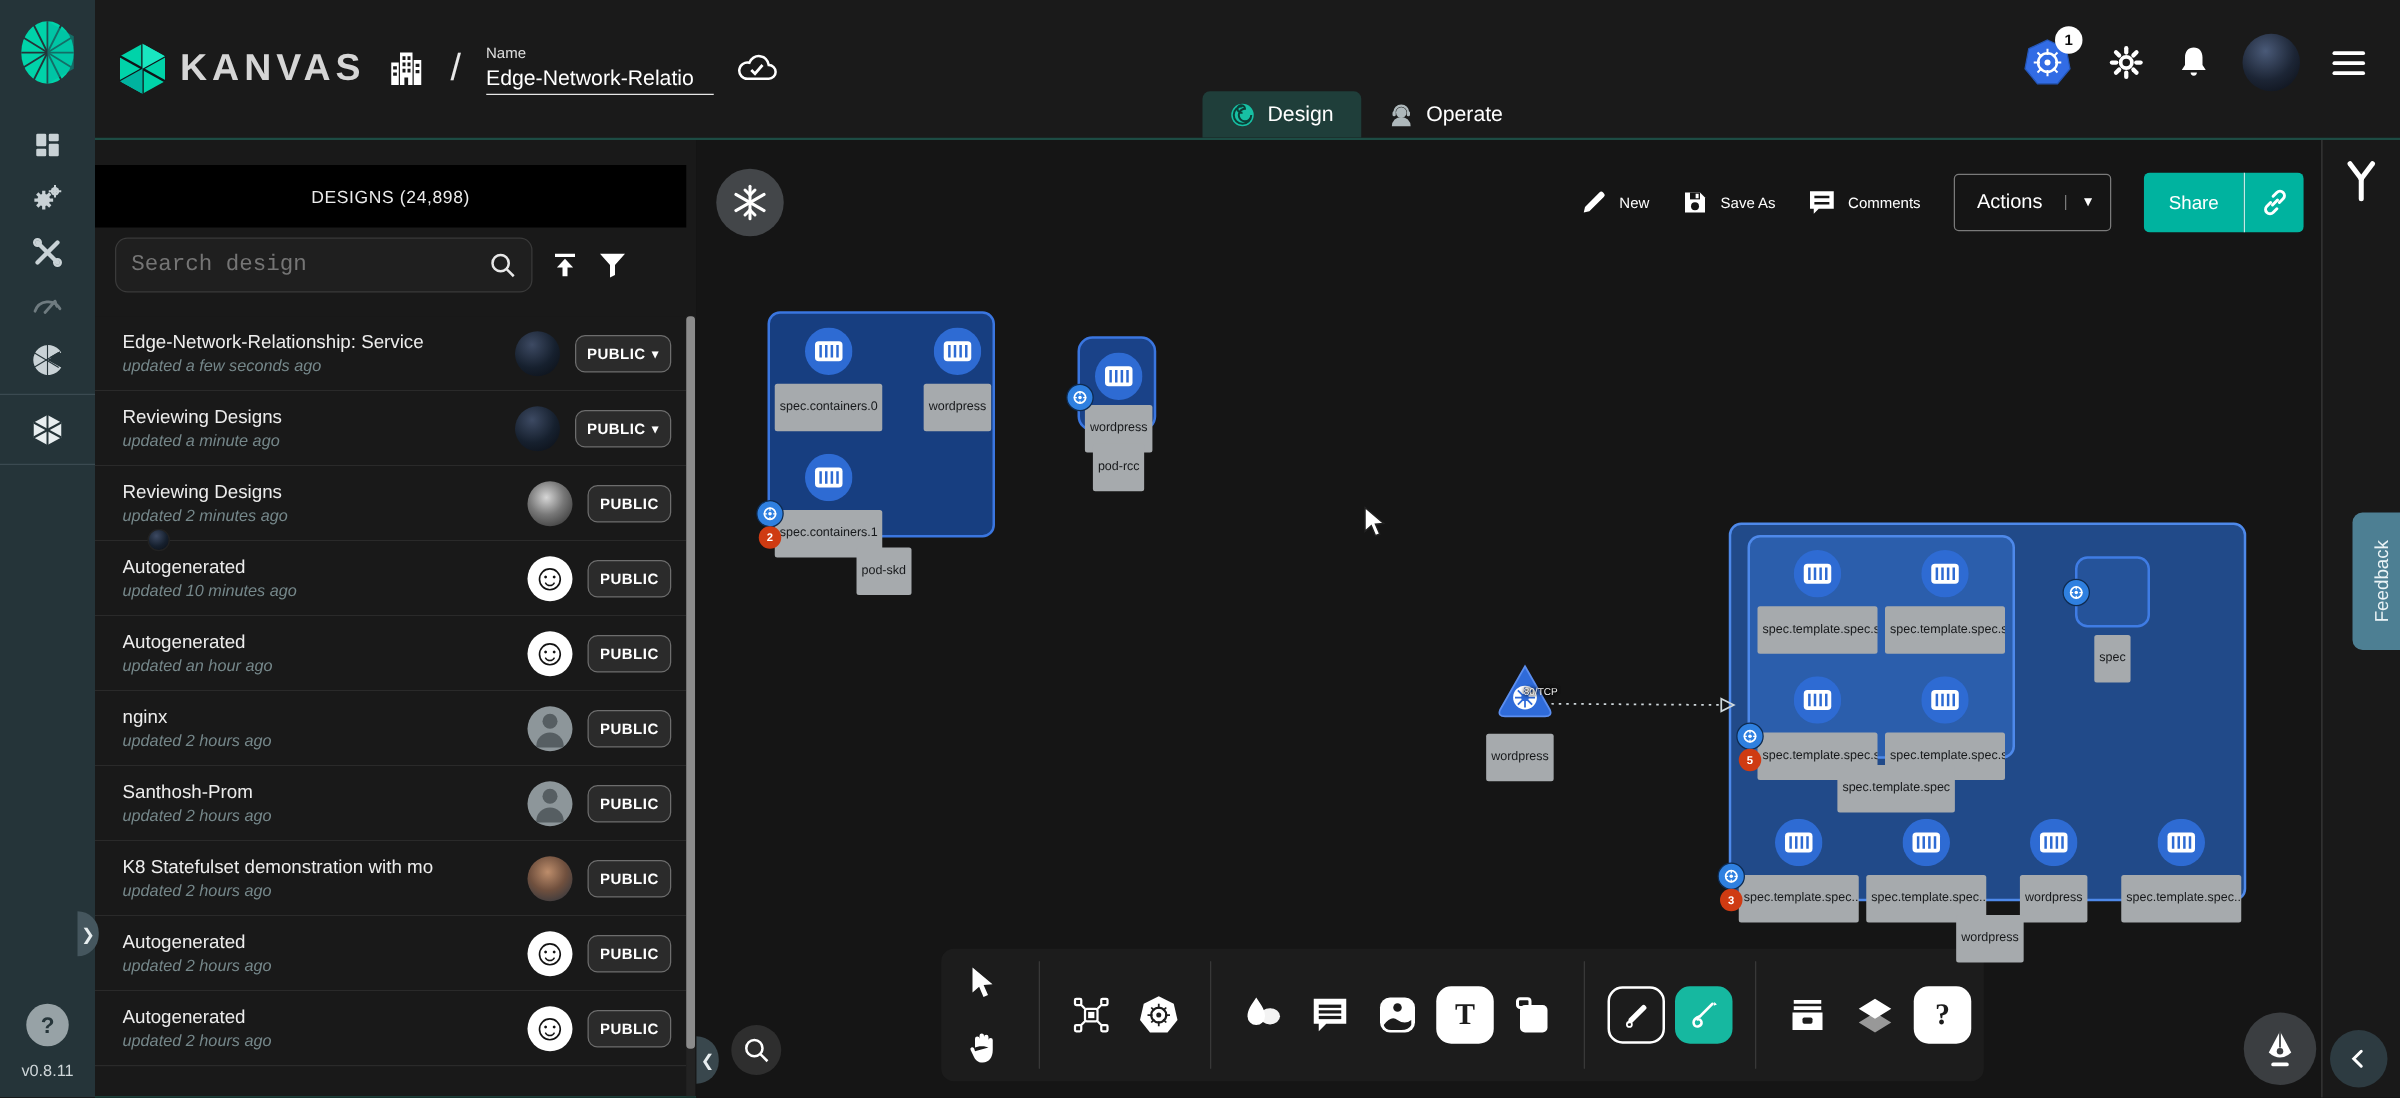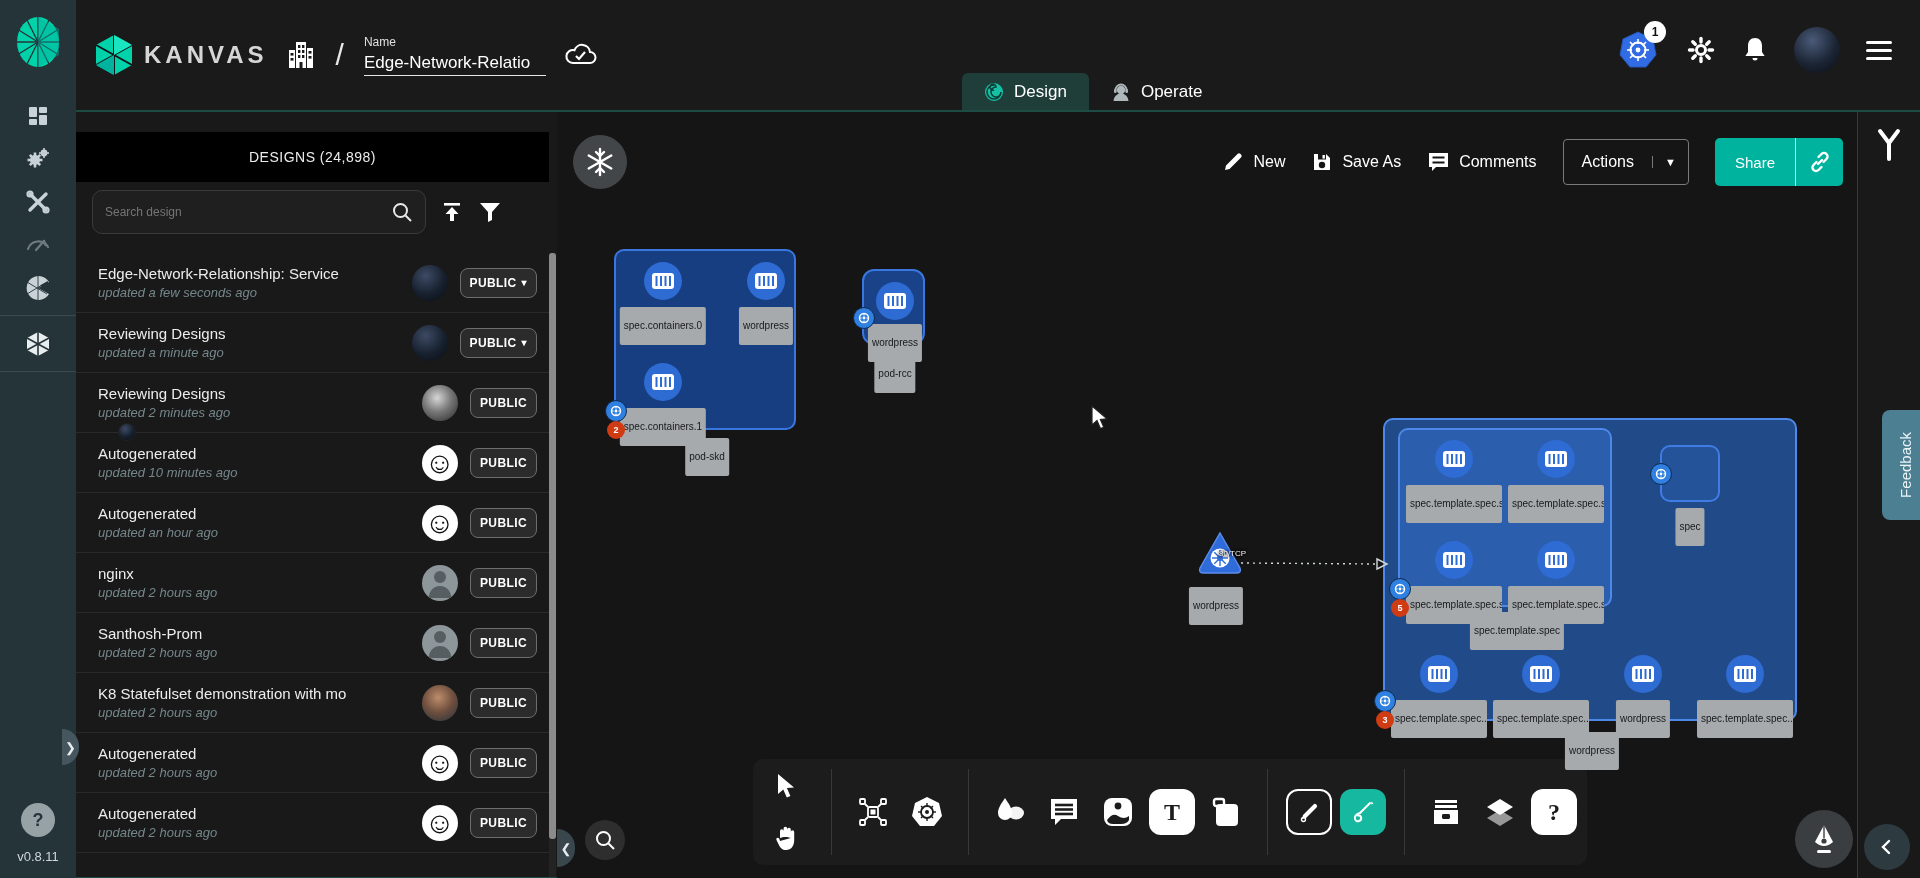--- a/index.html
+++ b/index.html
@@ -17,21 +17,21 @@
   .rail-version{margin:12px 5px 14px;color:#cfd6d9;font-size:13px}
   .dim{opacity:.45}
 
   
   .rail-expander{position:absolute;left:62px;top:729px;width:17px;height:36px;background:#45565e;border-radius:0 18px 18px 0;border:none;color:#e8eef0;font-size:13px;cursor:pointer;z-index:40;display:flex;align-items:center;justify-content:center}
 
   
   .topbar{position:absolute;left:76px;top:0;width:1844px;height:110px;background:#1a1a1a;z-index:20}
   .tb-left{position:absolute;left:18px;top:0;height:110px;display:flex;align-items:center;gap:18px}
   .brand{display:flex;align-items:center;gap:10px}
-  .brand-text{color:#d6d6d6;font-size:24px;font-weight:bold;letter-spacing:4px}
+  .brand-text{color:#d6d6d6;font-size:30px;font-weight:bold;letter-spacing:4px}
   .slash{color:#e8e8e8;font-size:30px;font-weight:300;margin:0 2px}
   .name-block{display:flex;flex-direction:column}
   .name-label{color:#e0e0e0;font-size:12px;margin-bottom:2px}
   .name-input{background:transparent;border:none;border-bottom:1px solid #e6e6e6;color:#fff;font-size:17px;width:182px;padding:2px 0;font-family:"Liberation Sans",sans-serif;outline:none}
   .tb-right{position:absolute;right:28px;top:0;height:100px;display:flex;align-items:center;gap:26px}
   .ctx-wrap{position:relative;width:44px;height:44px}
   .ctx-badge{position:absolute;right:-6px;top:-7px;width:22px;height:22px;background:#fff;color:#111;font-size:12px;font-weight:bold;border-radius:50%;display:flex;align-items:center;justify-content:center}
   .icon-btn{background:none;border:none;cursor:pointer;color:#fff;display:flex;align-items:center;justify-content:center}
   .avatar-top{width:46px;height:46px;border-radius:50%;background:radial-gradient(circle at 40% 30%,#4a5a78 0%,#1c2535 55%,#0a0d14 100%);border:none;cursor:pointer}
   .hamburger{display:flex;flex-direction:column;gap:5px}
@@ -42,21 +42,21 @@
   .tab.active{background:#1f3e3a}
 
   
   .content{position:absolute;left:76px;top:110px;width:1844px;height:768px;border-top:2px solid #1d4c44;background:#151515}
 
   
   .designs{position:absolute;left:0;top:0;width:481px;height:768px;background:#191919;border-bottom:3px solid #1d4c44}
   .designs-title{position:absolute;left:0;top:20px;width:473px;height:50px;background:#000;color:#ececec;font-size:14px;letter-spacing:.5px;display:flex;align-items:center;justify-content:center}
   .search-row{position:absolute;left:16px;top:78px;width:450px;height:44px;display:flex;align-items:center;gap:14px}
   .search-box{flex:none;width:334px;height:44px;background:#1f1f1f;border:1px solid #3a3a3a;border-radius:10px;display:flex;align-items:center;padding:0 12px}
-  .search-box input{flex:1;background:transparent;border:none;outline:none;color:#ec4899;font-size:12px;font-family:Liberation Sans, sans-serif}
+  .search-box input{flex:1;background:transparent;border:none;outline:none;color:#ec4899;font-size:18px;font-family:Liberation Mono, monospace}
   .list{position:absolute;left:0;top:141px;width:473px;bottom:0;overflow:hidden}
   .design-item{position:relative;height:60px;display:flex;align-items:center;padding:0 12px 0 22px;gap:12px;border-bottom:1px solid #2a2a2a;background:#191919;cursor:pointer}
   .di-text{flex:1;min-width:0}
   .di-name{color:#ededed;font-size:15px;white-space:nowrap;overflow:hidden}
   .di-updated{color:#75878a;font-size:13px;font-style:italic;margin-top:3px;white-space:nowrap;overflow:hidden}
   .avatar{width:36px;height:36px;border-radius:50%;flex:none;position:relative;overflow:hidden}
   .avatar[data-avatar="dark-photo"]{background:radial-gradient(circle at 38% 30%,#3d4a63 0%,#16202e 55%,#0a0d13 100%)}
   .avatar[data-avatar="gray-photo"]{background:radial-gradient(circle at 42% 36%,#d6d6d6 0%,#787878 45%,#262626 100%)}
   .avatar[data-avatar="photo"]{background:radial-gradient(circle at 45% 35%,#bd8d6b 0%,#70503e 48%,#22303e 100%)}
   .avatar[data-avatar="smiley"]{background:#fff}
@@ -68,21 +68,21 @@
   .vis{min-width:66px;height:30px;padding:4px 9px;border:1px solid #6d6d6d;border-radius:8px;background:#2b2b2b;color:#fff;font-weight:bold;font-size:12px;letter-spacing:.4px;display:flex;align-items:center;justify-content:center;gap:5px;cursor:pointer;flex:none}
   .vis .caret{font-size:10px}
   .panel-scroll{position:absolute;right:1px;top:141px;bottom:0;width:7px;background:#232323}
   .panel-thumb{position:absolute;top:0;left:0;width:7px;height:586px;background:#8b8b8b;border-radius:3px}
 
   
   .canvas{position:absolute;left:481px;top:0;width:1300px;height:768px;background:#151515;overflow:hidden}
   .fab{border:none;cursor:pointer;display:flex;align-items:center;justify-content:center;border-radius:50%}
   .snowflake-fab{position:absolute;left:16px;top:23px;width:54px;height:54px;background:#434649}
   .canvas-actions{position:absolute;top:24px;right:14px;height:52px;display:flex;align-items:center;gap:26px}
-  .act{display:flex;align-items:center;gap:9px;background:none;border:none;color:#fff;font-size:16px;cursor:pointer}
+  .act{display:flex;align-items:center;gap:9px;background:none;border:none;color:#fff;font-size:12px;cursor:pointer}
   .actions-split{display:flex;align-items:center;height:46px;border:1px solid #7a7a7a;border-radius:4px;overflow:hidden}
   .actions-main{background:none;border:none;color:#fff;font-size:16px;padding:0 18px;cursor:pointer}
   .actions-caret{background:none;border:none;border-left:1px solid #7a7a7a;color:#fff;width:36px;font-size:11px;cursor:pointer}
   .share-split{display:flex;align-items:stretch;height:48px;border-radius:5px;overflow:hidden}
   .share-main{background:#00b39f;border:none;color:#fff;font-size:15px;padding:0 20px;cursor:pointer}
   .share-link{background:#00b39f;border:none;border-left:1px solid rgba(255,255,255,.75);width:48px;cursor:pointer;display:flex;align-items:center;justify-content:center}
 
   
   .grp{position:absolute;border-radius:10px}
   .pod-skd{left:57px;top:137px;width:182px;height:181px;background:rgba(24,66,138,.92);border:2px solid #3a76e0}

